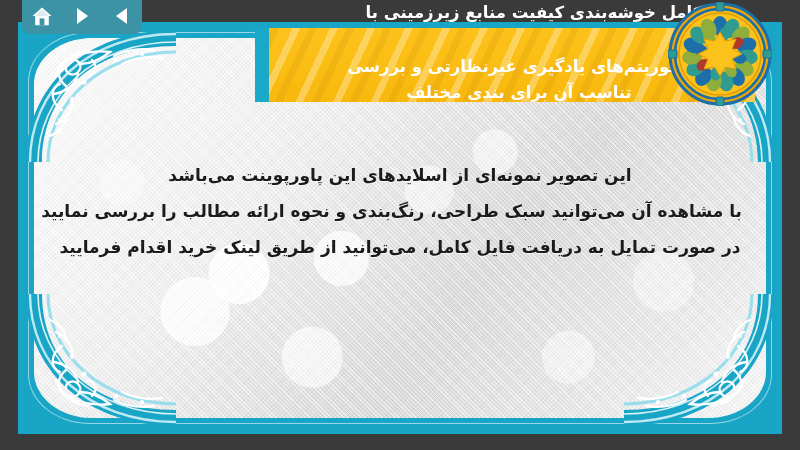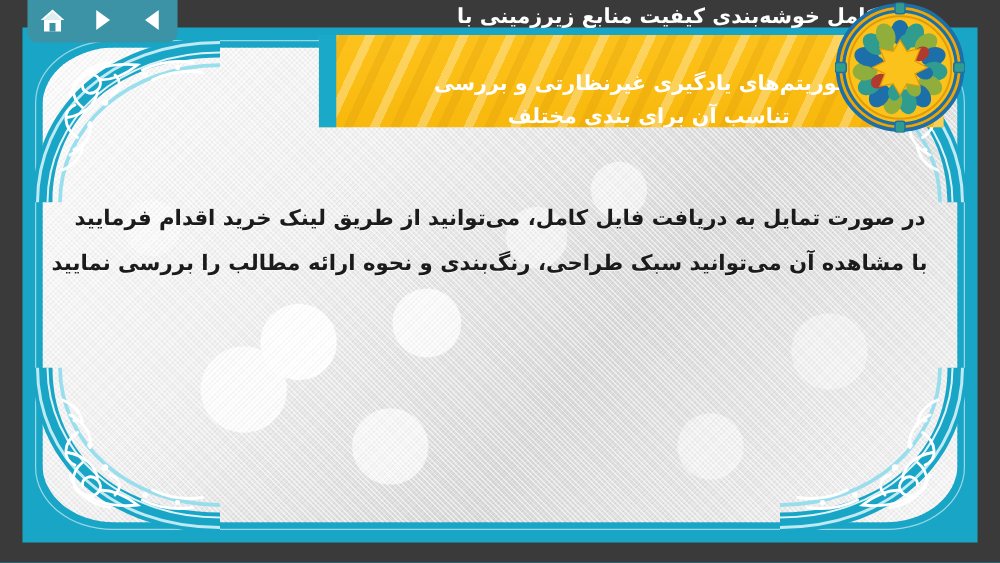--- a/index.html
+++ b/index.html
@@ -279,22 +279,23 @@
           <circle cx="58" cy="52" r="2.6"></circle>
             <circle cx="46" cy="70" r="2.2"></circle>
           <circle cx="90" cy="30" r="2.2"></circle>
             <circle cx="116" cy="24" r="2"></circle>
           <circle cx="34" cy="90" r="2"></circle>
         </g>
       </svg>
     </div>
 
     <div class="body-copy">
+      <div class="bline">این تصویر نمونه‌ای از اسلایدهای این پاورپوینت می‌باشد</div>
+      <div class="bline">با مشاهده آن می‌توانید سبک طراحی، رنگ‌بندی و نحوه ارائه مطالب را بررسی نمایید</div>
       <div class="bline">در صورت تمایل به دریافت فایل کامل، می‌توانید از طریق لینک خرید اقدام فرمایید</div>
-      <div class="bline">با مشاهده آن می‌توانید سبک طراحی، رنگ‌بندی و نحوه ارائه مطالب را بررسی نمایید</div>
     </div>
 
   </div>
 
   <div class="title-line-1">کامل خوشه‌بندی کیفیت منابع زیرزمینی با</div>
 
   <div class="banner">
     <div class="banner-bg"></div>
     <div class="banner-cap"></div>
     <div class="banner-text">

